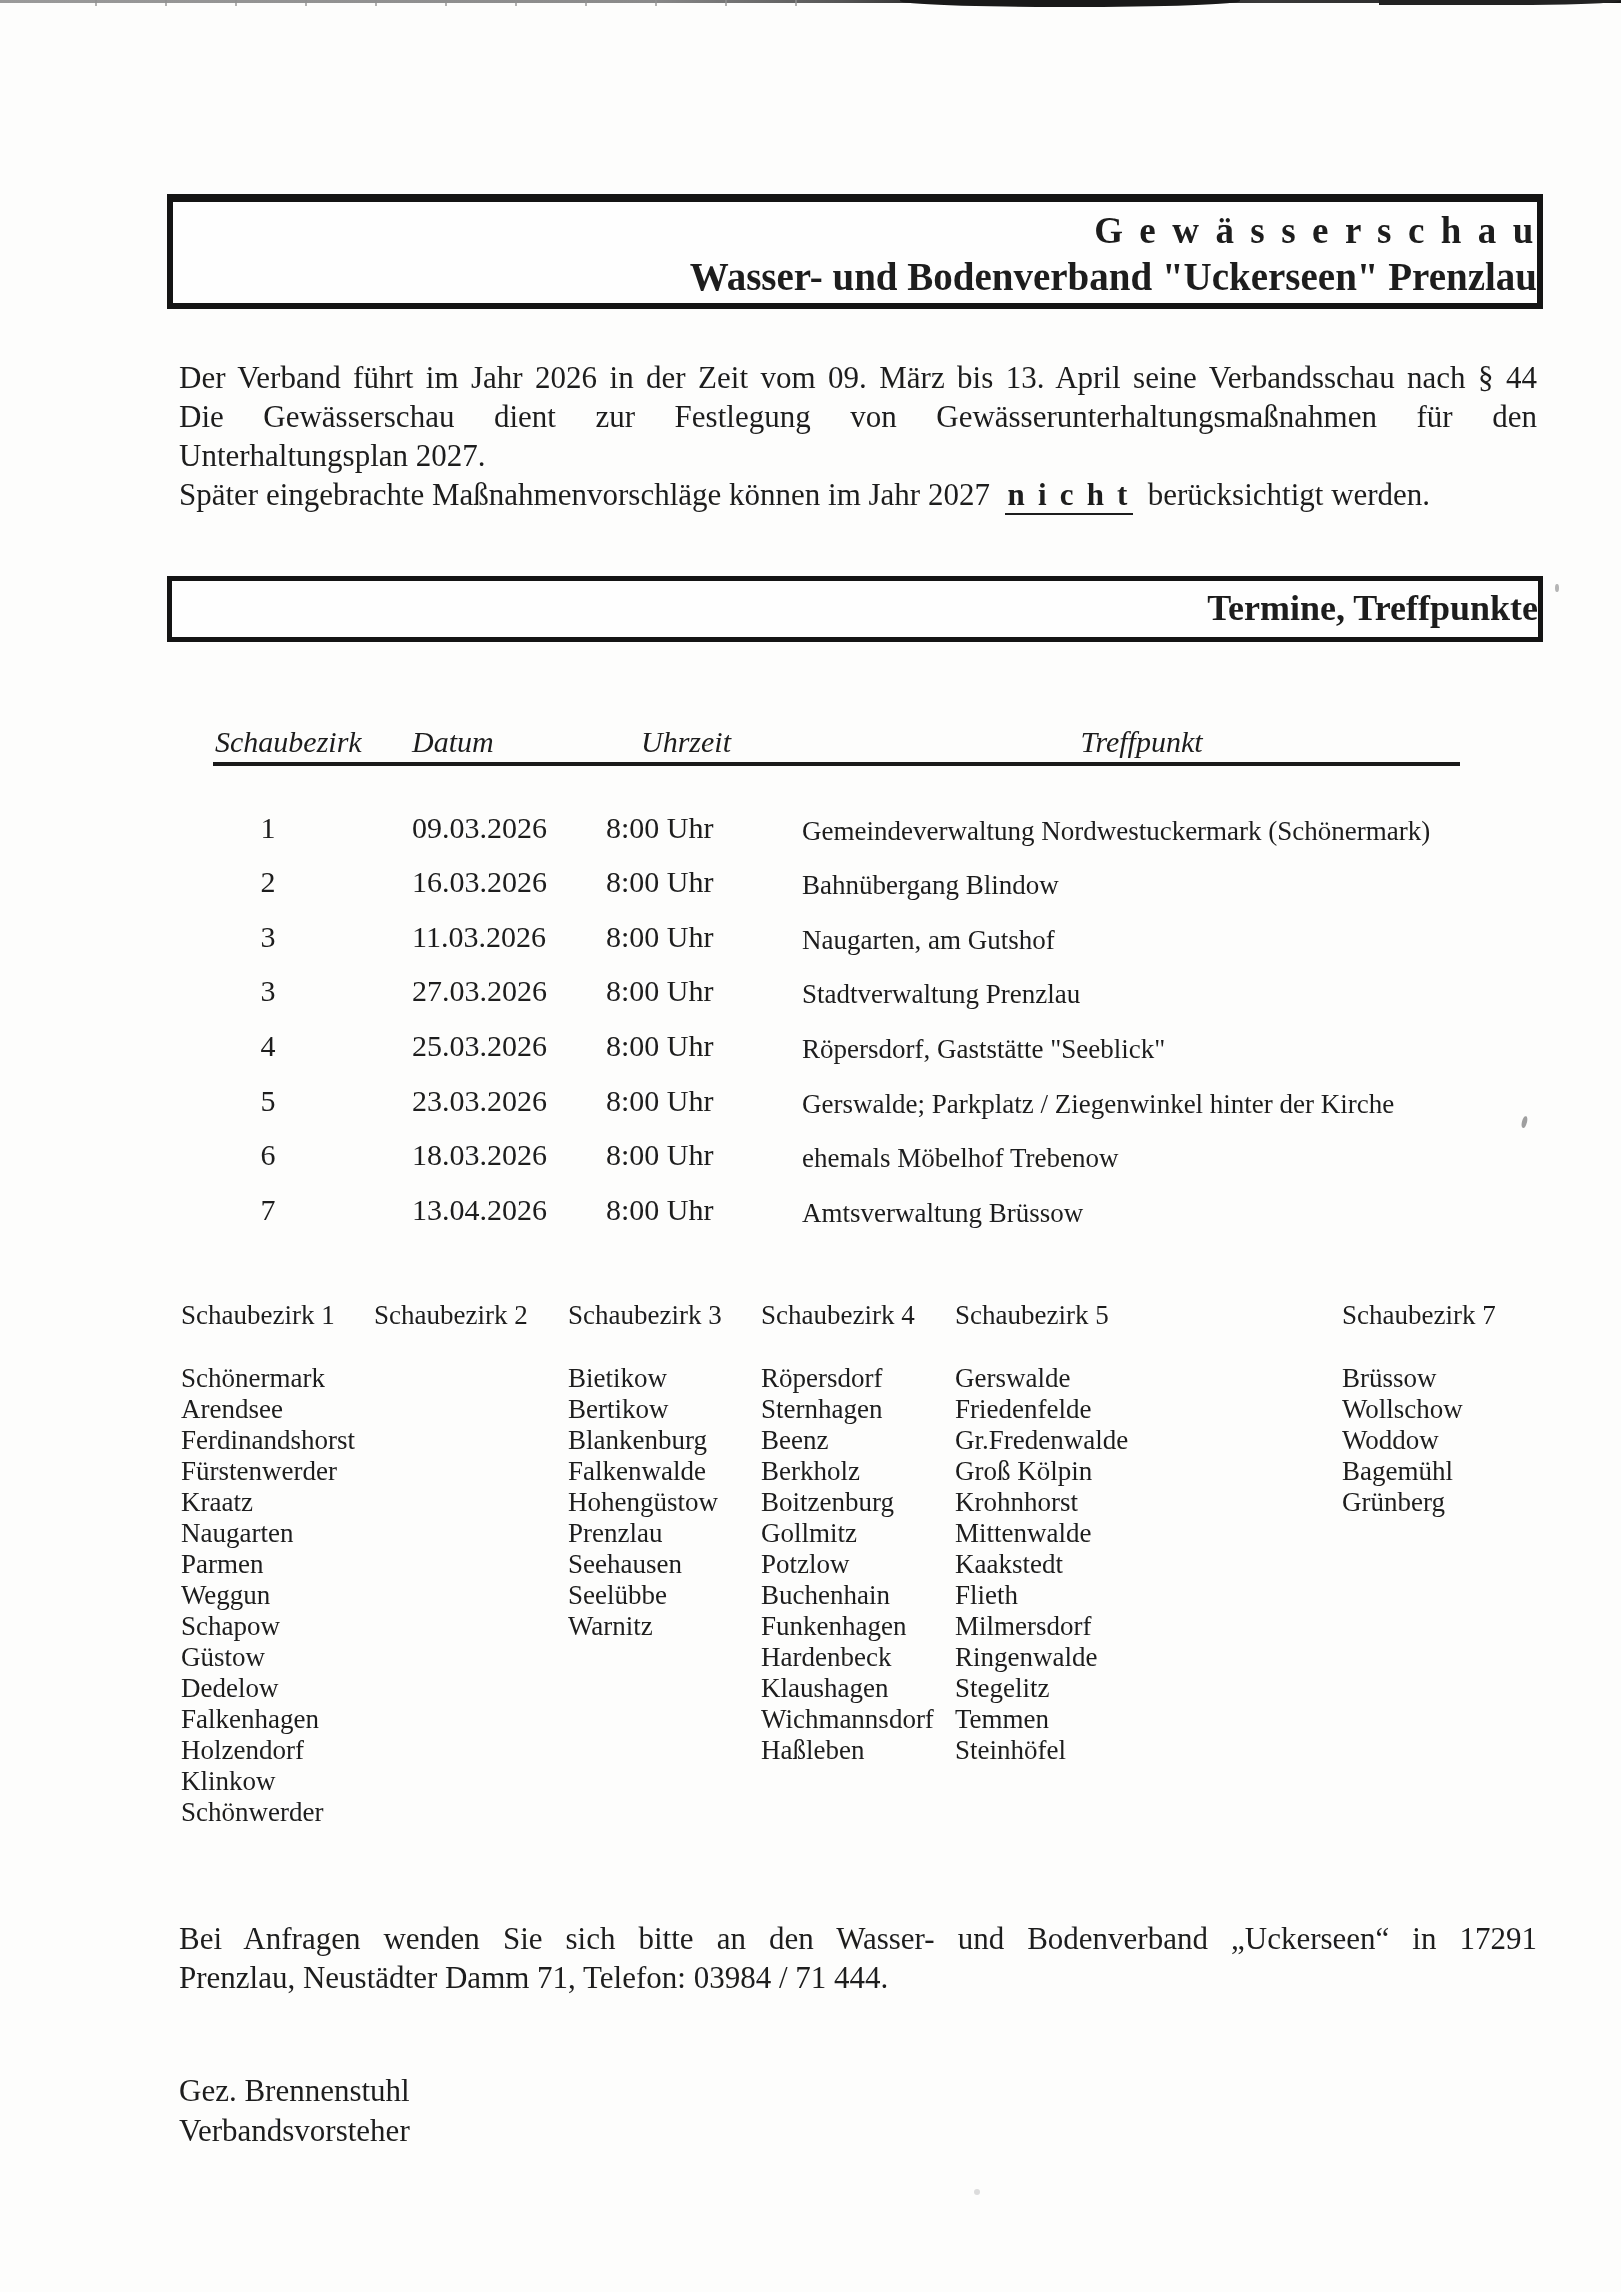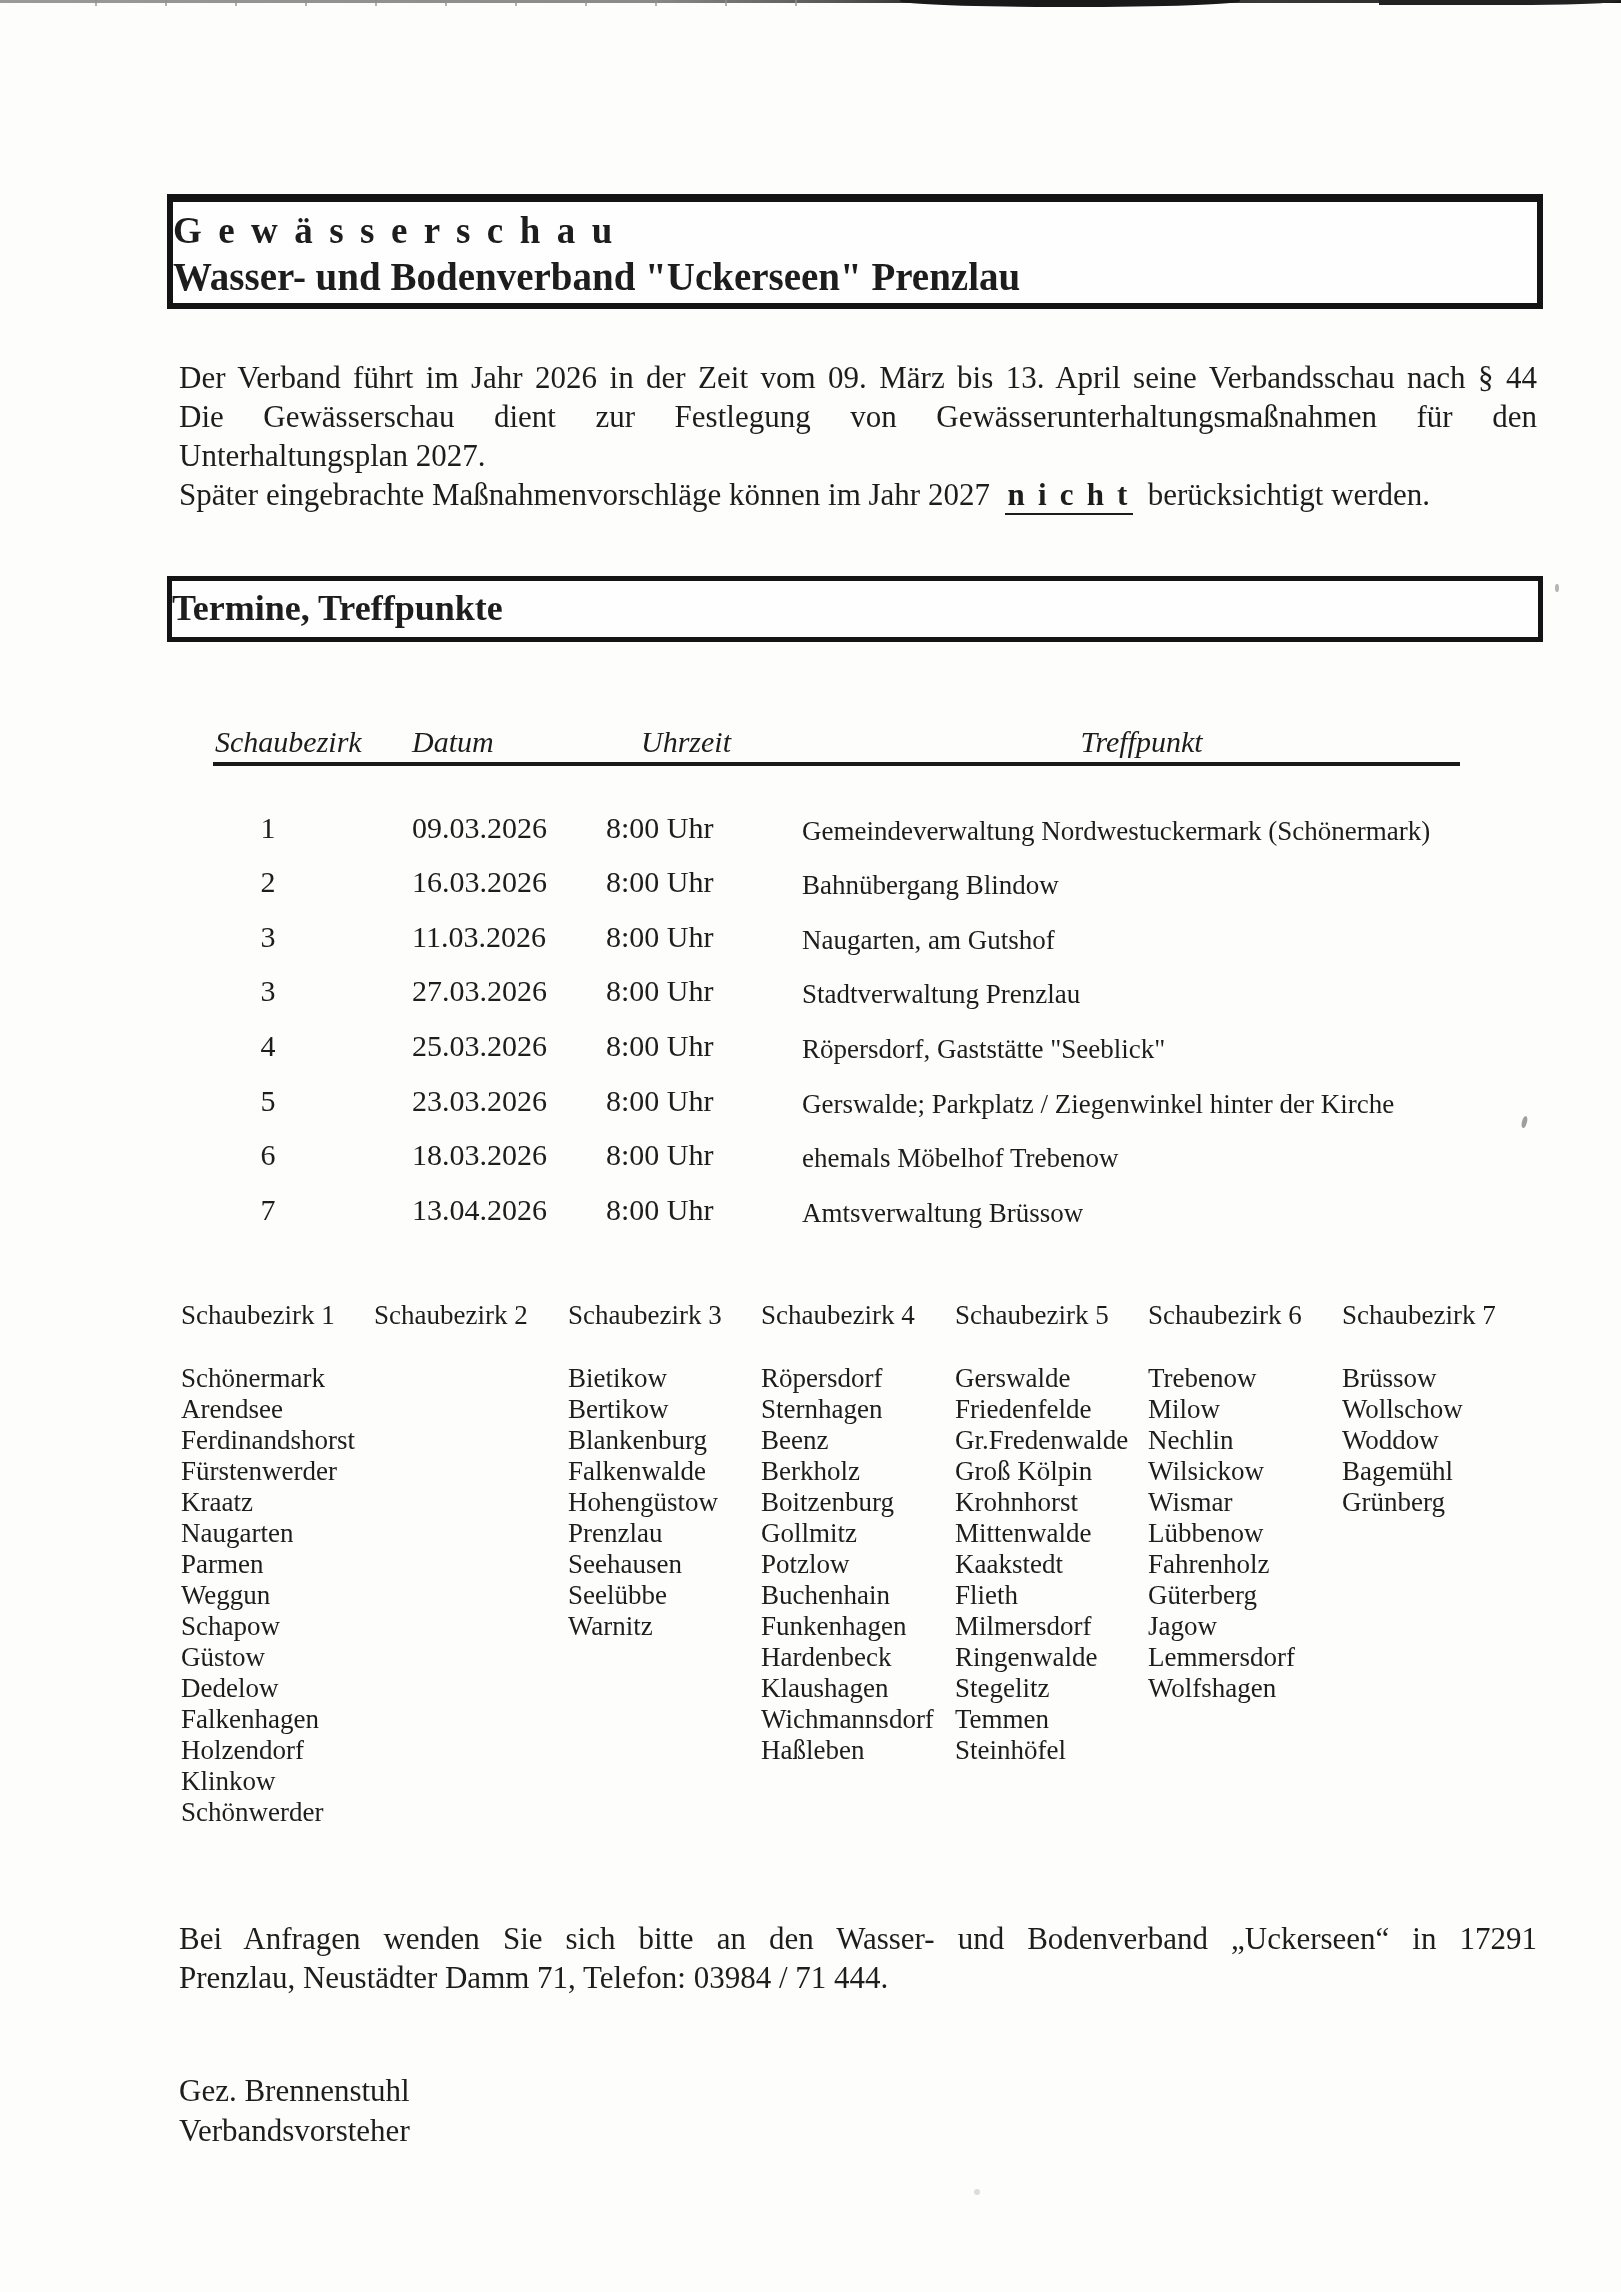--- a/index.html
+++ b/index.html
@@ -18,21 +18,21 @@
     border-radius:0 0 40% 0 / 0 0 100% 0; }
   .scan-ticks { position:absolute; top:0; left:27px; width:788px; height:6.3px;
     background:repeating-linear-gradient(90deg, transparent 0 68px, #8f8f8f 68px 70px); opacity:.7; }
   .speck { position:absolute; border-radius:50%; }
   .speck-a { left:1522px; top:1116px; width:4.5px; height:11.6px; background:#9f9f9f; transform:rotate(14deg); }
   .speck-b { left:1555px; top:584px; width:3.6px; height:8px; background:#b5b5b5; }
   .speck-c { left:974px; top:2189px; width:6.3px; height:6.3px; background:#dcdcdc; }
 
   
   .frame { position:absolute; left:167px; width:1376px; box-sizing:border-box;
-    border:6.3px solid #141414; background:#fefefe; text-align:left; }
+    border:6.3px solid #141414; background:#fefefe; text-align:right; }
   .title-box { top:194px; height:115px; border-top-width:8px; }
   .title-main { margin-top:6.3px; font-size:37px; font-weight:bold; letter-spacing:3.6px; line-height:45px; white-space:nowrap; }
   .title-sub  { font-size:39px; font-weight:bold; line-height:48px; white-space:nowrap; }
   .section-box { top:576px; height:66px; border-width:5.4px; }
   .section-title { font-size:36px; font-weight:bold; line-height:54px; }
 
   
   .intro { position:absolute; left:179px; top:358px; width:1358px; font-size:31px; line-height:39px; }
   .jline { text-align:justify; text-align-last:justify; }
   .notice-line { white-space:nowrap; }
@@ -215,36 +215,20 @@
           <li>Mittenwalde</li>
           <li>Kaakstedt</li>
           <li>Flieth</li>
           <li>Milmersdorf</li>
           <li>Ringenwalde</li>
           <li>Stegelitz</li>
           <li>Temmen</li>
           <li>Steinhöfel</li>
         </ul>
       </div>
-      <div class="dcol" style="left: 1148px;">
-        <div class="dtitle">Schaubezirk 6</div>
-        <ul>
-          <li>Trebenow</li>
-          <li>Milow</li>
-          <li>Nechlin</li>
-          <li>Wilsickow</li>
-          <li>Wismar</li>
-          <li>Lübbenow</li>
-          <li>Fahrenholz</li>
-          <li>Güterberg</li>
-          <li>Jagow</li>
-          <li>Lemmersdorf</li>
-          <li>Wolfshagen</li>
-        </ul>
-      </div>
       <div class="dcol" style="left: 1342px;">
         <div class="dtitle">Schaubezirk 7</div>
         <ul>
           <li>Brüssow</li>
           <li>Wollschow</li>
           <li>Woddow</li>
           <li>Bagemühl</li>
           <li>Grünberg</li>
         </ul>
       </div>

